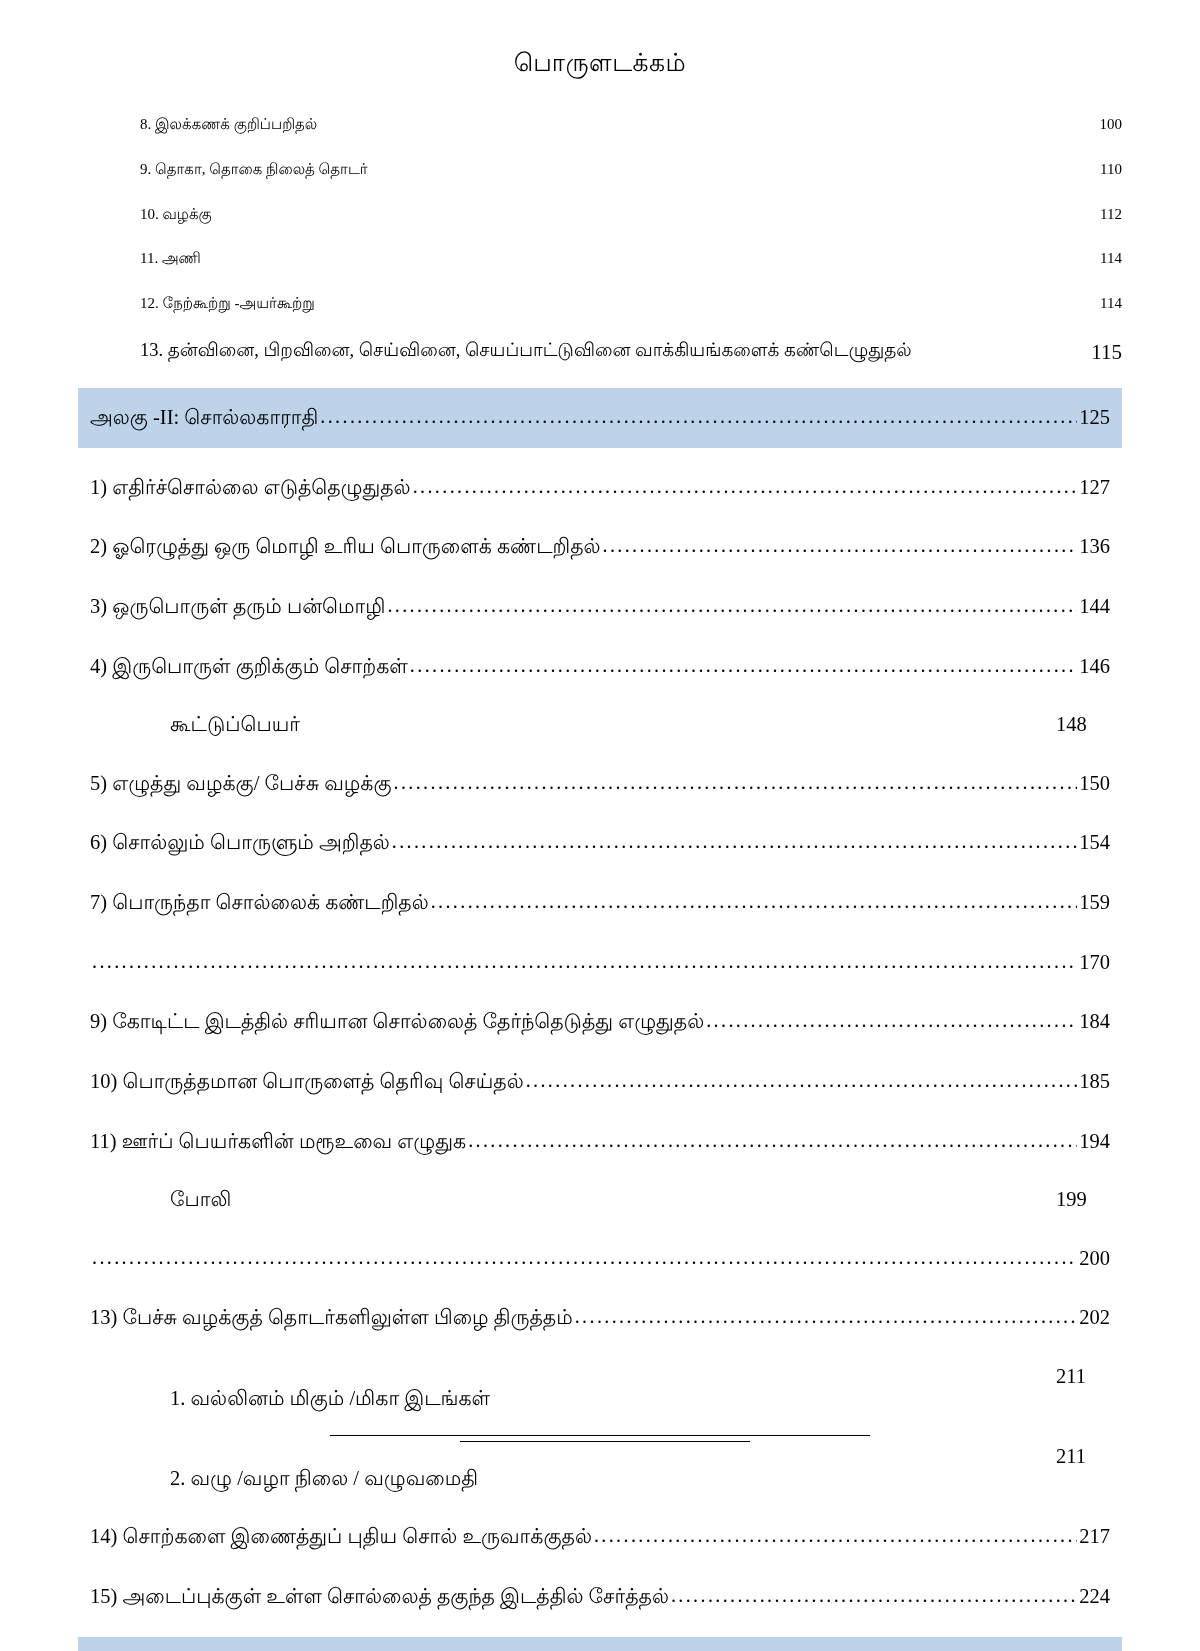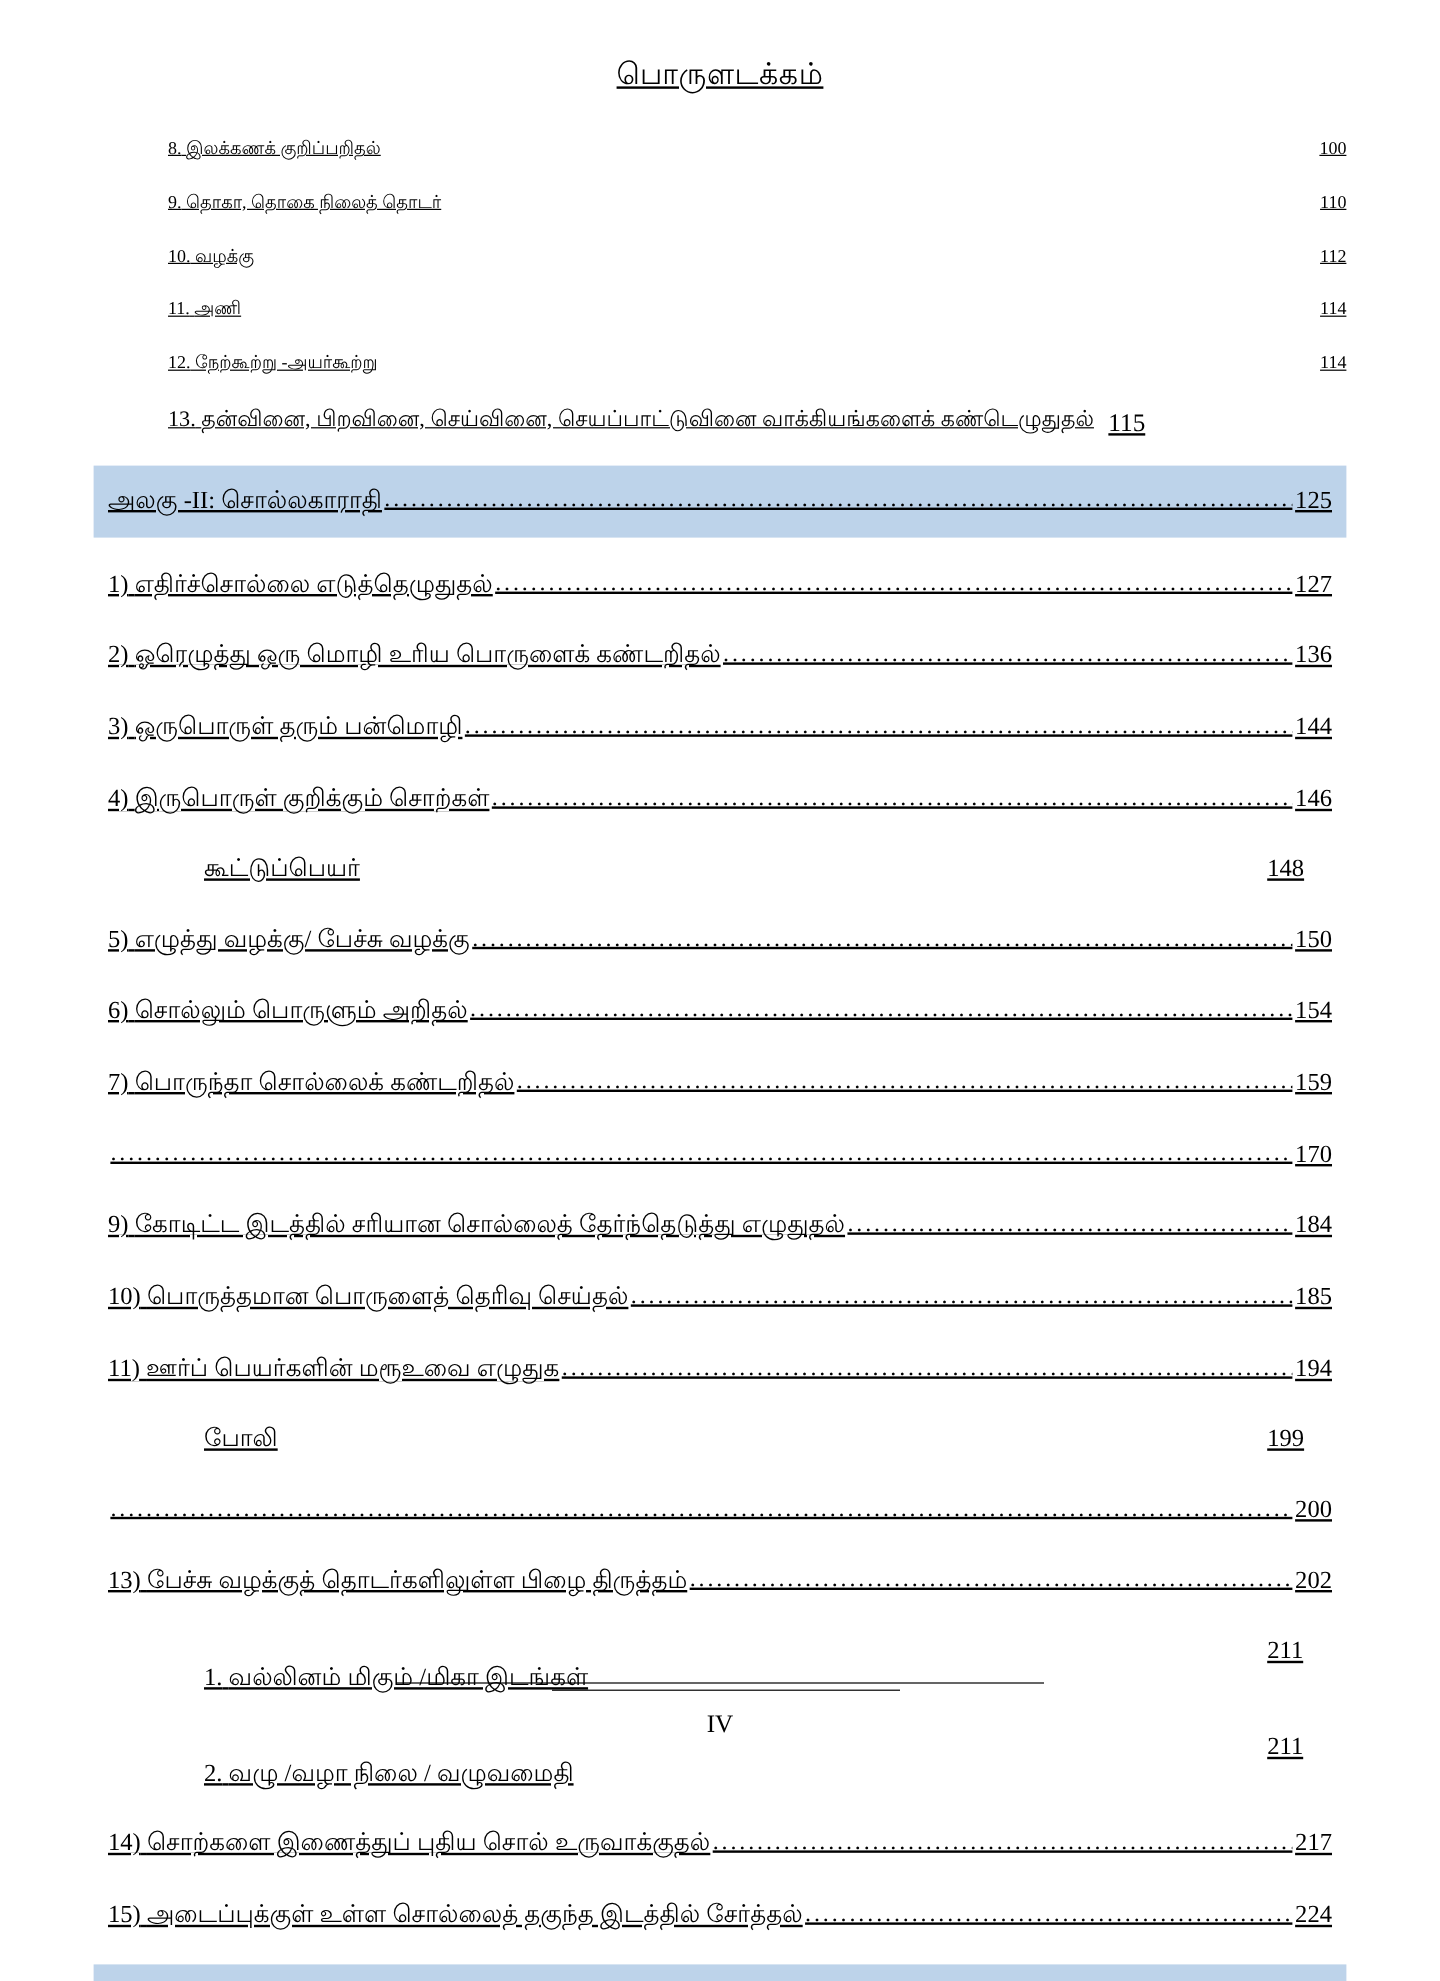--- a/index.html
+++ b/index.html
@@ -15,21 +15,20 @@
     position: relative;
     overflow: hidden;
   }
 
   .page {
     width: 1200px;
     height: 1495px;
     box-sizing: border-box;
     padding: 0;
     position: relative;
-    text-decoration: underline;
   }
 
   
   .doc-title {
     text-align: center;
     font-size: 25px;
     line-height: 1.2;
     padding-top: 48px;
     letter-spacing: 0.5px;
   }
@@ -88,20 +87,21 @@
     width: 66px;
     text-align: right;
   }
 
   
   .entry-wide {
     display: flex;
     font-size: 20.5px;
     line-height: 1.25;
     padding: 13px 0 13px 0;
+    justify-content: space-between;
   }
   .entry-wide .label {
     flex: 0 0 auto;
     padding-left: 62px;
     font-size: 18.5px;
   }
   .entry-wide .pageno {
     flex: 0 0 auto;
     padding-left: 12px;
     font-size: 21px;
@@ -362,16 +362,15 @@
       </div>
     </div>
 
   </div>
 
   <div class="footer">
     <div class="footer-rules">
       <div class="r1"></div>
       <div class="r2"></div>
     </div>
-    <div class="footer-num">IV</div>
   </div>
 
 </div>
 
 </body></html>

